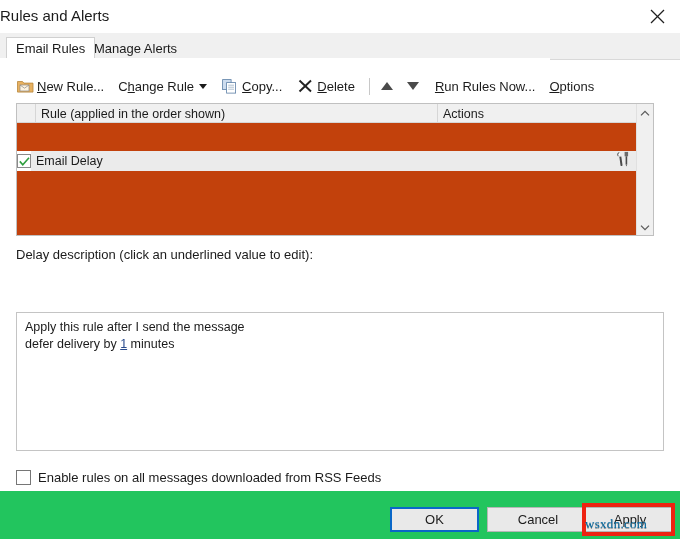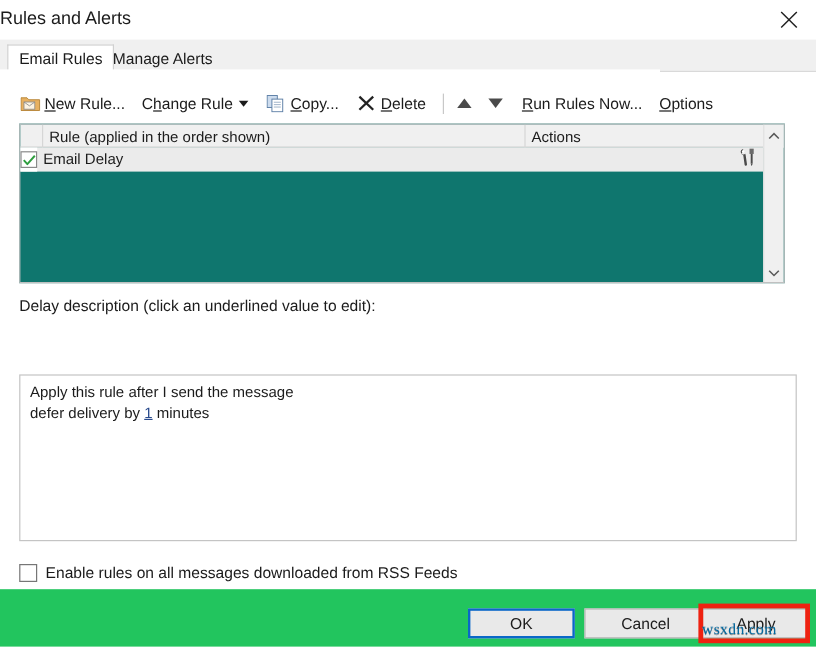--- a/index.html
+++ b/index.html
@@ -139,21 +139,21 @@
     border-right: 6px solid transparent;
     border-top: 8px solid #4a4a4a;
   }
 
   
   .list-box {
     position: absolute;
     left: 16px; top: 44px;
     width: 638px; height: 133px;
     border: 1px solid #c0c0c0;
-    background: #0f766e;
+    background: #c2410c;
     box-sizing: border-box;
   }
   .list-head {
     position: absolute;
     left: 0; top: 0;
     width: 100%; height: 19px;
     background: #f0f0f0;
     border-bottom: 1px solid #d6d6d6;
     box-sizing: border-box;
     display: flex;
@@ -177,20 +177,21 @@
     position: absolute;
     left: 0; top: 19px;
     width: 619px; height: 112px;
   }
   .rule-row {
     height: 20px;
     background: #ebebeb;
     display: flex;
     align-items: center;
     box-sizing: border-box;
+    margin-top: 28px;
   }
   .cb-cell {
     width: 19px; height: 20px;
     display: flex;
     align-items: center;
     justify-content: center;
     background: #ffffff;
   }
   .cb {
     width: 14px; height: 14px;

